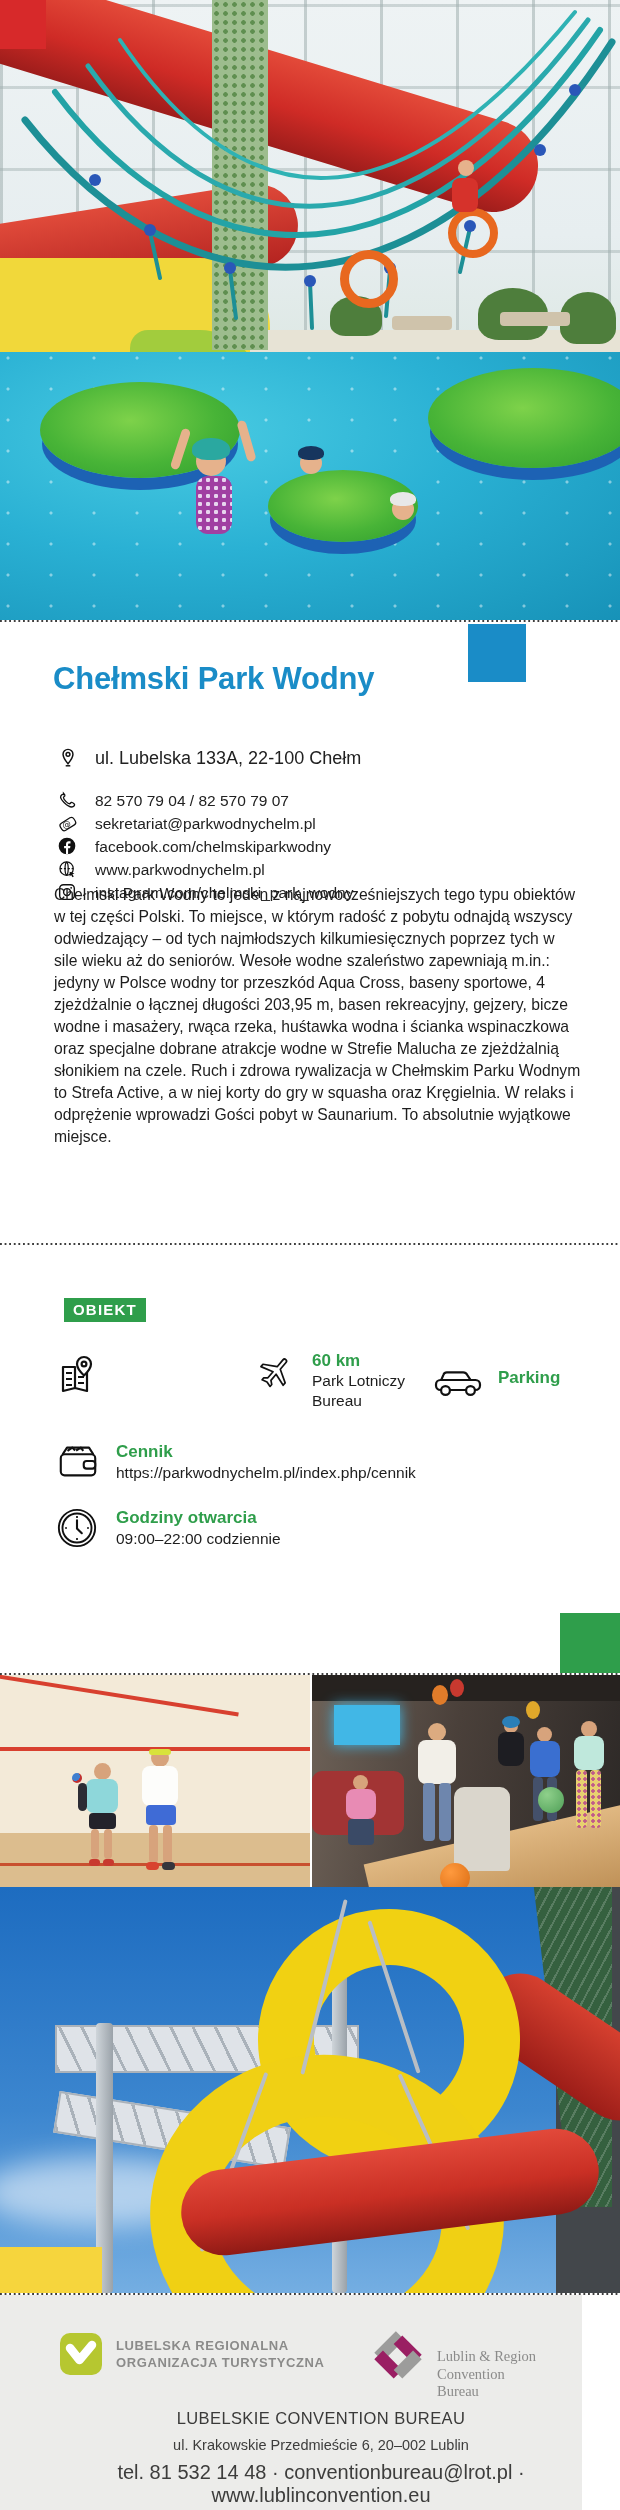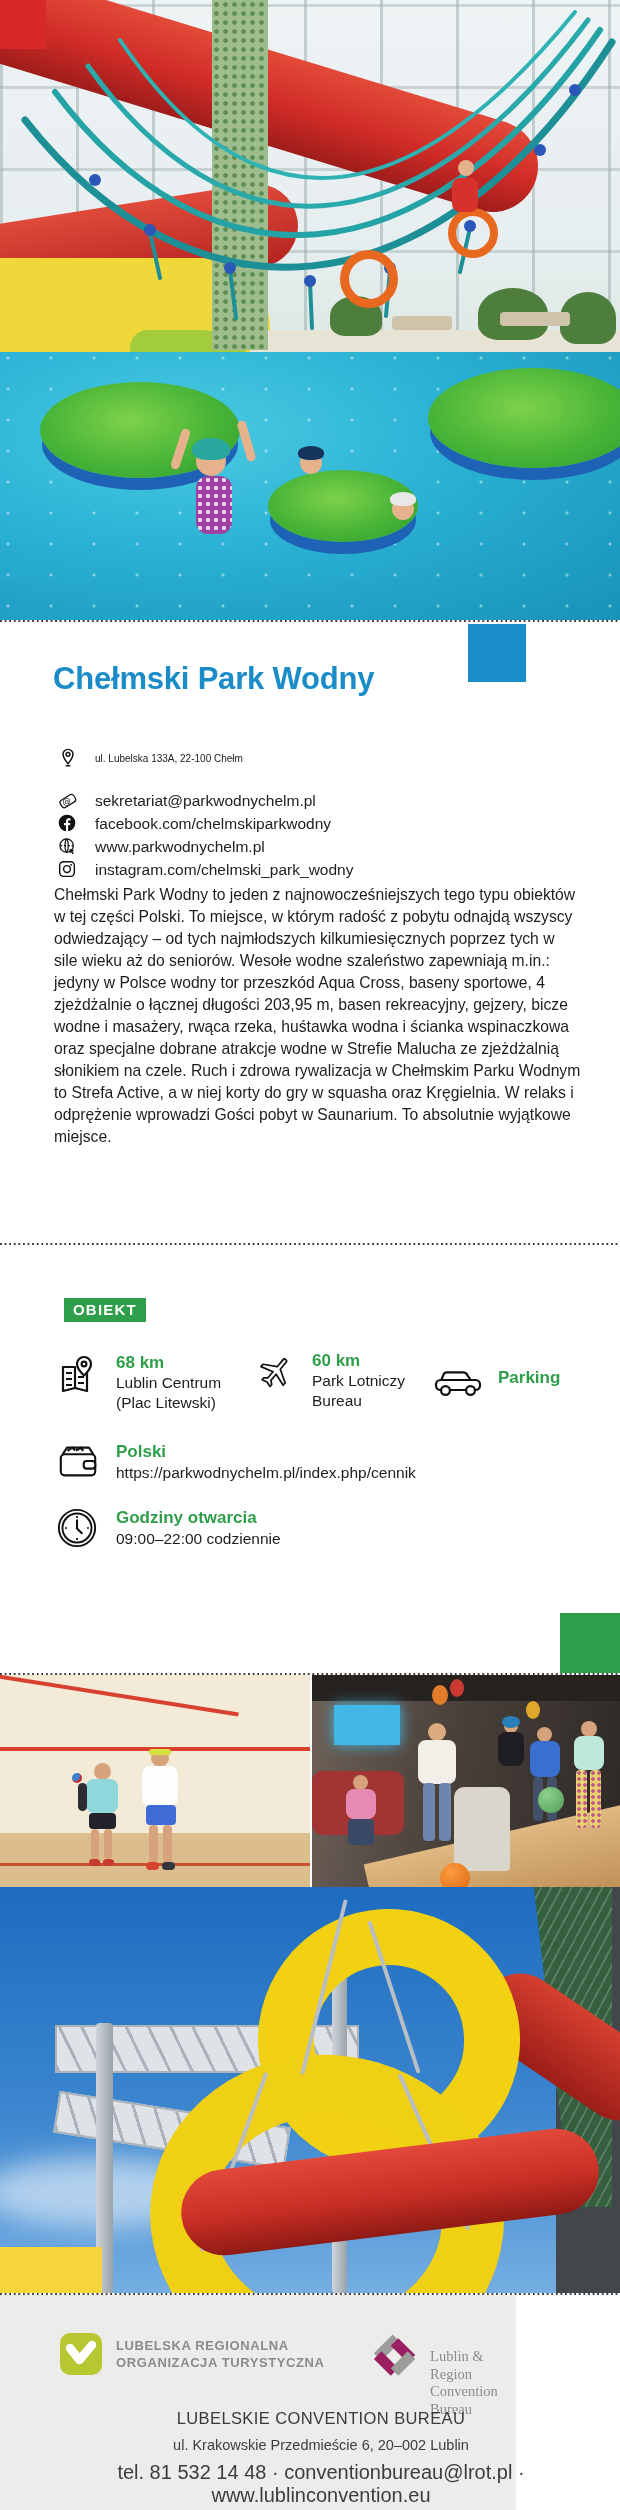--- a/index.html
+++ b/index.html
@@ -42,21 +42,21 @@
     background:#a03fa2;background-image:radial-gradient(#e7d5ee 2px,transparent 2.4px);background-size:8px 8px;}
   .hero-arm{position:absolute;width:9px;height:42px;border-radius:5px;background:#e6b28c;}
   .hero-lifeguard{position:absolute;width:26px;height:34px;border-radius:8px;background:#d6322b;}
   .corner-red{position:absolute;left:0;top:0;width:46px;height:49px;background:#d7292a;}
   .corner-blue{position:absolute;right:0;top:2px;width:58px;height:58px;background:#1a8cc7;}
   .corner-green{position:absolute;right:0;bottom:0;width:60px;height:60px;background:#2f9e4b;}
   
   .intro{position:relative;width:526px;height:621px;background:#fff;}
   .title{position:absolute;left:53px;top:40px;margin:0;font-size:31px;line-height:34px;
     font-weight:800;color:#1a8cc7;letter-spacing:-.2px;}
-  .crow{position:absolute;left:57px;display:flex;align-items:flex-start;gap:16px;font-size:10px;line-height:21px;}
+  .crow{position:absolute;left:57px;display:flex;align-items:flex-start;gap:16px;font-size:18px;line-height:21px;}
   .crow .ci{flex:0 0 22px;width:22px;height:22px;margin-top:-1px;}
   .addr-row{top:126px;}
   .contact{position:absolute;left:57px;top:168px;display:flex;flex-direction:column;gap:1px;}
   .contact .crow2{display:flex;align-items:center;gap:16px;font-size:15.5px;line-height:21.5px;}
   .crow2 .ci{flex:0 0 22px;width:22px;height:22px;}
   .desc{position:absolute;left:54px;top:262px;width:528px;margin:0;font-size:15.7px;line-height:22px;color:#1d1d1d;}
   
   .obiekt{position:relative;width:620px;height:428px;background:#fff;}
   .badge{position:absolute;left:64px;top:53px;background:#2f9e4b;color:#fff;font-weight:800;
     font-size:15px;letter-spacing:1.2px;padding:3px 9px 4px 9px;}
@@ -111,21 +111,21 @@
   .redtube{position:absolute;left:180px;top:262px;width:420px;height:86px;border-radius:45px;
     background:linear-gradient(180deg,#e2493a 0%,#c92f24 55%,#8f1a15 100%);transform:rotate(-7deg);}
   .redtube2{position:absolute;left:470px;top:120px;width:200px;height:80px;border-radius:40px;
     background:linear-gradient(180deg,#d6402f,#9c1d18);transform:rotate(34deg);}
   .darkband{position:absolute;right:0;top:0;width:64px;height:406px;background:#43474b;}
   .greennet{position:absolute;right:8px;top:0;width:92px;height:320px;background:#35603f;
     background-image:repeating-linear-gradient(118deg,rgba(255,255,255,.18) 0 2px,transparent 2px 9px);
     clip-path:polygon(100% 0,15% 0,55% 100%,100% 100%);}
   .slide-yellow-corner{position:absolute;left:0;bottom:0;width:102px;height:46px;background:#f6d53d;}
   
-  .footer{position:relative;width:516px;height:215px;background:#ececea;color:#3d3d3c;}
+  .footer{position:relative;width:582px;height:215px;background:#ececea;color:#3d3d3c;}
   .lrot{position:absolute;left:60px;top:38px;display:flex;gap:14px;align-items:center;}
   .lrot-text{font-size:13px;font-weight:700;letter-spacing:.6px;color:#8b8b8a;line-height:17px;
     font-family:"Liberation Sans",sans-serif;text-transform:uppercase;}
   .lrcb{position:absolute;left:372px;top:34px;display:flex;gap:13px;align-items:flex-start;}
   .lrcb-text{font-family:"Liberation Serif",serif;font-size:14.5px;color:#8b8b8a;line-height:17.5px;margin-top:19px;}
   .fline{position:absolute;left:11px;width:620px;text-align:center;}
   .fname{top:114px;font-size:16.5px;letter-spacing:.4px;color:#3a3a39;}
   .faddr{top:142px;font-size:14.5px;}
   .fcontact{top:166px;font-size:20px;}
 </style>
@@ -200,20 +200,28 @@
           <circle cx="12" cy="8" r="2.1"></circle>
             <path d="M9.5 20.5h5"></path>
         </svg>
       </span>
       <span>ul. Lubelska 133A, 22-100 Chełm</span>
     </div>
 
     <div class="contact">
       <div class="crow2">
         <span class="ci">
+          <svg viewBox="0 0 24 24" width="21" height="21" fill="none" stroke="#111" stroke-width="1.5">
+            <path d="M7.4 3.6c.8.8 1.9 2.2 1.6 3.1-.3.8-1.6 1-1.6 2s1.2 2.8 2.7 4.3 3.3 2.7 4.3 2.7 1.2-1.3 2-1.6c.9-.3 2.3.8 3.1 1.6.7.7.8 1.6.2 2.3-.5.6-1.5 1.4-2.8 1.4-2.3-.1-5.5-1.9-8.2-4.6S4.2 10.6 4.1 8.3c0-1.3.8-2.3 1.4-2.8.7-.6 1.6-.5 1.9.1z"></path>
+          </svg>
+        </span>
+        <span>82 570 79 04 / 82 570 79 07</span>
+      </div>
+      <div class="crow2">
+        <span class="ci">
           <svg viewBox="0 0 24 24" width="21" height="21">
             <g transform="rotate(-32 12 12)" fill="none" stroke="#111" stroke-width="1.4">
               <rect x="3" y="8" width="18" height="9.5" rx="3.2"></rect>
             </g>
             <text x="11" y="15.6" font-size="9.5" font-family="DejaVu Sans, sans-serif" fill="#111" text-anchor="middle">@</text>
           </svg>
         </span>
         <span>sekretariat@parkwodnychelm.pl</span>
       </div>
       <div class="crow2">
@@ -257,25 +265,20 @@
 
     <div class="titem t1">
       <span class="ticon">
         <svg viewBox="0 0 46 46" width="46" height="46" fill="none" stroke="#111" stroke-width="2.2" stroke-linejoin="round">
           <path d="M7 14v24l12-3V14zM19 14v21l12 3V19"></path>
           <path d="M10 20h6M10 26h6M10 32h6M22 24h6M22 30h6"></path>
           <path d="M28 4a7 7 0 0 0-7 7c0 4.8 7 11.5 7 11.5s7-6.7 7-11.5a7 7 0 0 0-7-7z" fill="#fff"></path>
           <circle cx="28" cy="11" r="2.4"></circle>
         </svg>
       </span>
-      <span>
-        <div class="tval">68 km</div>
-        <div class="tline">Lublin Centrum</div>
-        <div class="tline">(Plac Litewski)</div>
-      </span>
     </div>
 
     <div class="titem t2">
       <span class="ticon">
         <svg viewBox="0 0 46 46" width="46" height="46">
           <g transform="rotate(40 23 23)">
             <path d="M22 5c1.2 0 2 .9 2 2.1V16l12.5 7.3v3.1L24 22.5v8l3.2 2.6v2.6L22 34.2l-5.2 1.5v-2.6l3.2-2.6v-8L7.5 26.4v-3.1L20 16V7.1C20 5.9 20.8 5 22 5z" fill="#fff" stroke="#111" stroke-width="1.7" stroke-linejoin="round"></path>
           </g>
         </svg>
       </span>
@@ -303,21 +306,21 @@
     <div class="inforow cennik-row">
       <span class="iicon">
         <svg viewBox="0 0 46 40" width="44" height="40" fill="none" stroke="#111" stroke-width="2.2" stroke-linejoin="round">
           <path d="M7 13l4.5-7h23L39 13"></path>
           <path d="M12 9.5l5-3.5 3 3M21 9l5-3 2.5 3.5"></path>
           <rect x="5" y="13" width="36" height="22" rx="4" fill="#fff"></rect>
           <rect x="29" y="20" width="12" height="8" rx="3" fill="#fff"></rect>
         </svg>
       </span>
       <span>
-        <div class="ilabel">Polski</div>
+        <div class="ilabel">Cennik</div>
         <div class="ivalue"><a class="plain">https://parkwodnychelm.pl/index.php/cennik</a></div>
       </span>
     </div>
 
     <div class="inforow hours-row">
       <span class="iicon">
         <svg viewBox="0 0 44 44" width="42" height="42" fill="none" stroke="#111" stroke-width="2">
           <circle cx="22" cy="22" r="19"></circle>
           <circle cx="22" cy="22" r="15.2"></circle>
           <path d="M22 9.5v2M34.5 22h-2M22 34.5v-2M9.5 22h2" stroke-width="1.8"></path>

